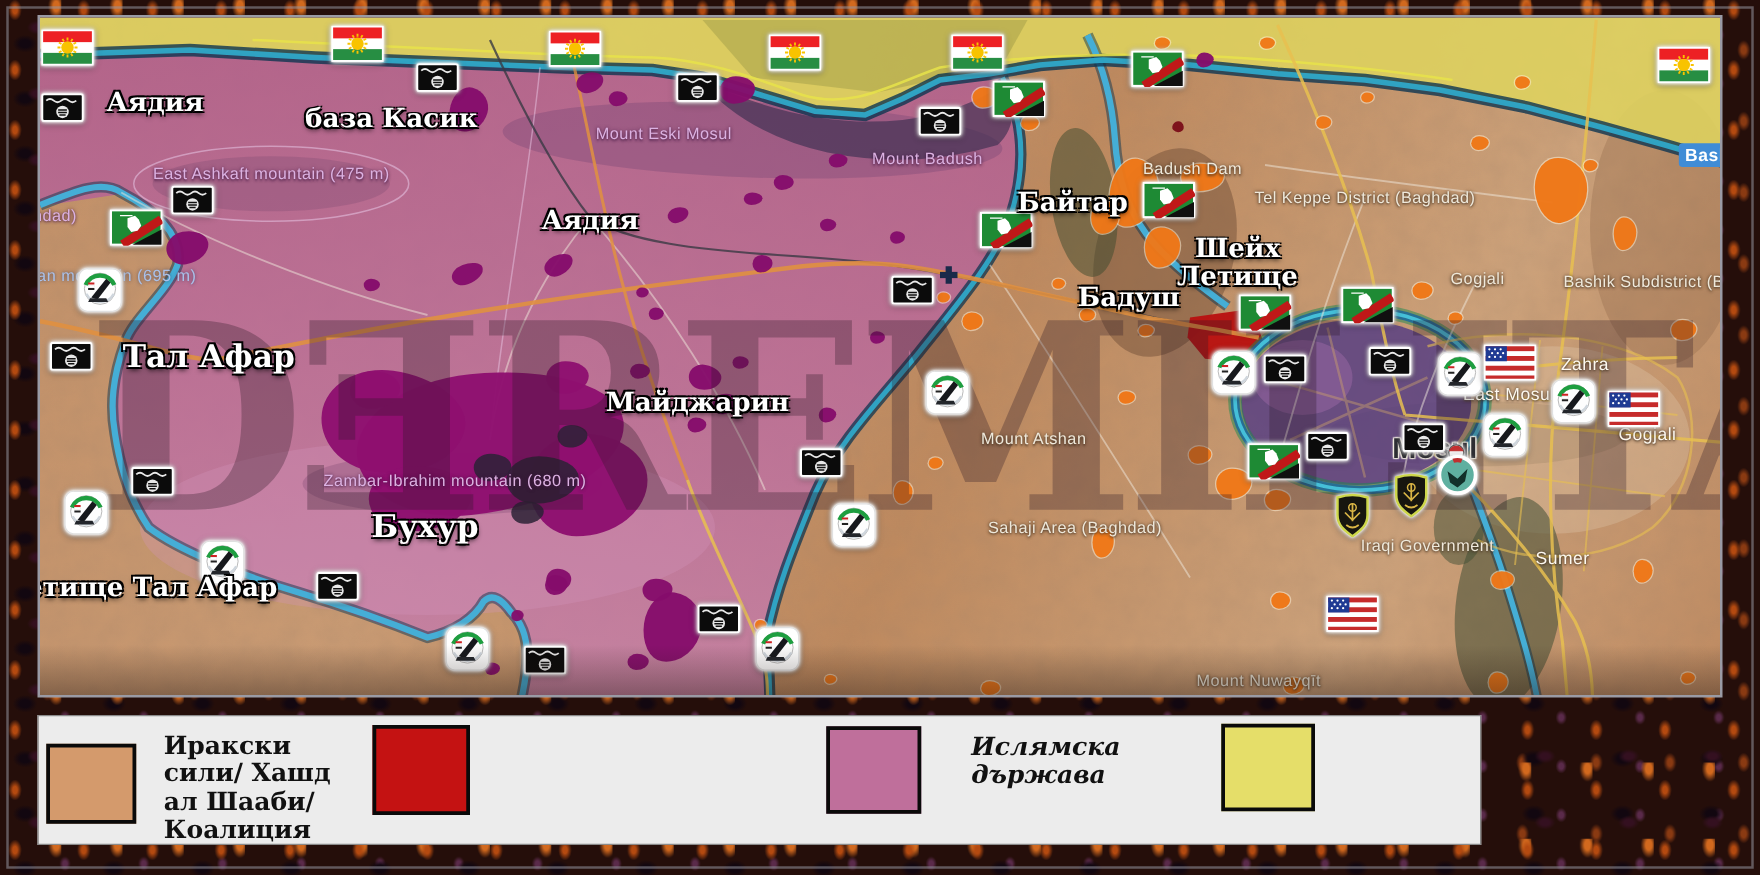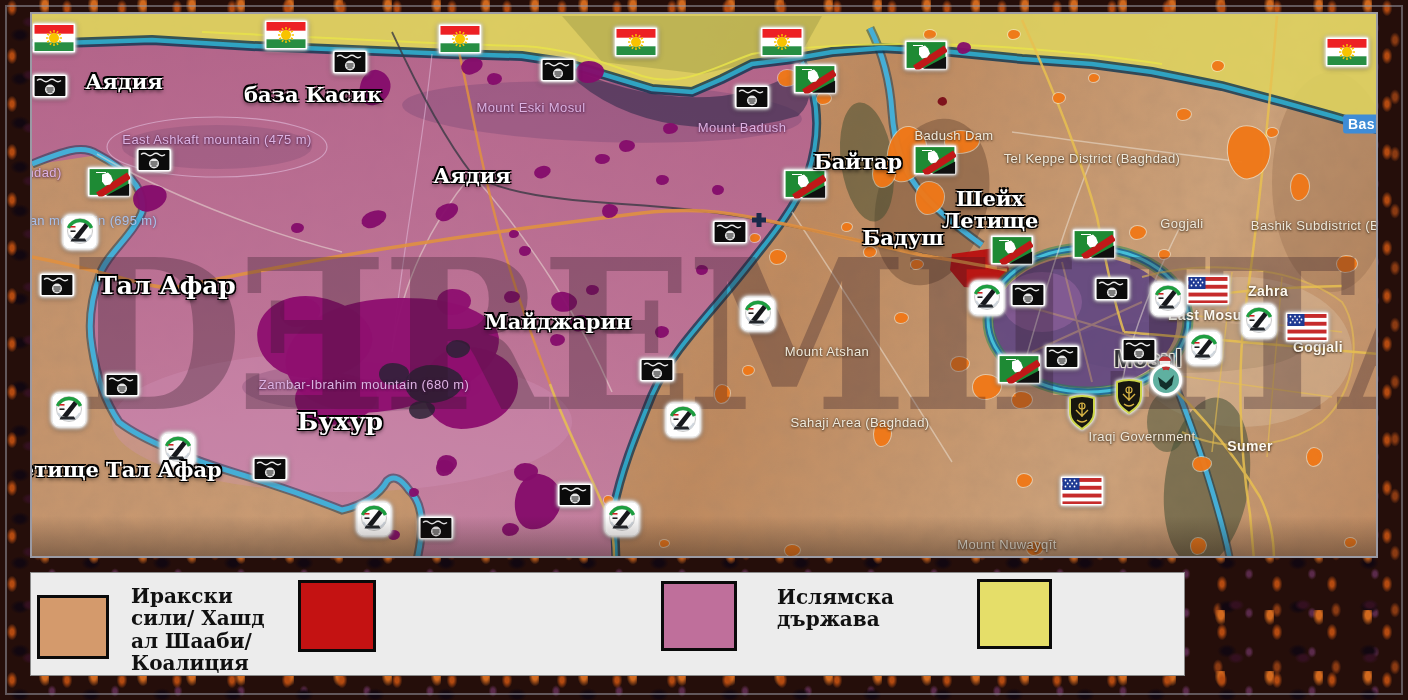--- a/index.html
+++ b/index.html
@@ -35,21 +35,21 @@
     position:absolute;left:38px;top:222px;width:1335px;z-index:5;
     font-family:"DejaVu Serif",serif;font-weight:bold;font-size:200px;line-height:1;
     letter-spacing:-7px;color:rgba(42,22,36,.30);white-space:nowrap;pointer-events:none;
     transform:scaleY(1.04);
   }
   .geo{position:absolute;transform:translate(-50%,-50%);white-space:pre;z-index:6;
     font-size:13px;letter-spacing:.4px;}
   .geo.mpink{color:#dcb2e2;text-shadow:0 0 3px rgba(70,25,70,.75),0 1px 2px rgba(60,20,60,.6);}
   .geo.mblue{color:#a9c1ea;text-shadow:0 0 3px rgba(30,40,80,.7);}
   .geo.mtan{color:#efe9db;text-shadow:0 0 3px rgba(80,60,40,.95),0 1px 2px rgba(70,50,35,.85);}
-  .geo.city{color:#fdf9f0;text-shadow:0 0 3px rgba(90,65,45,.95),0 1px 2px rgba(60,45,30,.9);font-size:14px;font-weight:bold;}
+  .geo.city{color:#fdf9f0;text-shadow:0 0 3px rgba(90,65,45,.95),0 1px 2px rgba(60,45,30,.9);font-size:14px;}
   .geo.bigcity{color:#2e2e33;font-size:23px;font-weight:bold;
     text-shadow:-1px -1px 1px #f5efe4,1px -1px 1px #f5efe4,-1px 1px 1px #f5efe4,1px 1px 1px #f5efe4;}
   .geo.bluepill{color:#fff;background:#3f8cd6;border-radius:3px;padding:1px 5px 2px 5px;font-size:14px;
     font-weight:bold;text-shadow:none;}
   .cy{position:absolute;transform:translate(-50%,-50%);z-index:10;white-space:pre-line;text-align:center;
     font-family:"DejaVu Serif",serif;font-weight:bold;font-size:21px;color:#fff;line-height:1.05;
     text-shadow:-1.5px -1.5px 0 #000,1.5px -1.5px 0 #000,-1.5px 1.5px 0 #000,1.5px 1.5px 0 #000,0 2px 4px rgba(0,0,0,.8);}
   .cy.big{font-size:25px;}
   .icon{position:absolute;transform:translate(-50%,-50%);z-index:8;line-height:0;
     filter:drop-shadow(0 0 2px rgba(255,255,255,.95)) drop-shadow(0 0 1px rgba(255,255,255,.9)) drop-shadow(0 1px 2px rgba(0,0,0,.45));}
@@ -59,21 +59,21 @@
   }
   .leg-item{position:absolute;display:flex;}
   .leg-swatch{border:3px solid #0a0a0a;box-sizing:border-box;flex:none;}
   .leg-label{font-family:"DejaVu Serif",serif;font-weight:bold;font-size:20px;line-height:1.12;color:#111;}
   .leg-item:nth-child(1){left:6px;top:14px;}
   .leg-item:nth-child(1) .leg-swatch{width:72px;height:64px;margin-top:8px;}
   .leg-item:nth-child(1) .leg-label{width:150px;margin-left:22px;margin-top:-2px;}
   .leg-item:nth-child(2){left:267px;top:7px;}
   .leg-item:nth-child(2) .leg-swatch{width:78px;height:72px;}
   .leg-item:nth-child(2) .leg-label{width:235px;margin-left:38px;margin-top:18px;}
-  .leg-item:nth-child(3){left:630px;top:8px;}
+  .leg-item:nth-child(3){left:630px;top:8px;font-style:italic;}
   .leg-item:nth-child(3) .leg-swatch{width:76px;height:70px;}
   .leg-item:nth-child(3) .leg-label{width:140px;margin-left:40px;margin-top:5px;}
   .leg-item:nth-child(4){left:946px;top:6px;}
   .leg-item:nth-child(4) .leg-swatch{width:75px;height:70px;}
   .leg-item:nth-child(4) .leg-label{width:220px;margin-left:42px;margin-top:12px;}
 </style>
 </head>
 <body>
 
 <div class="frame-line"></div>

